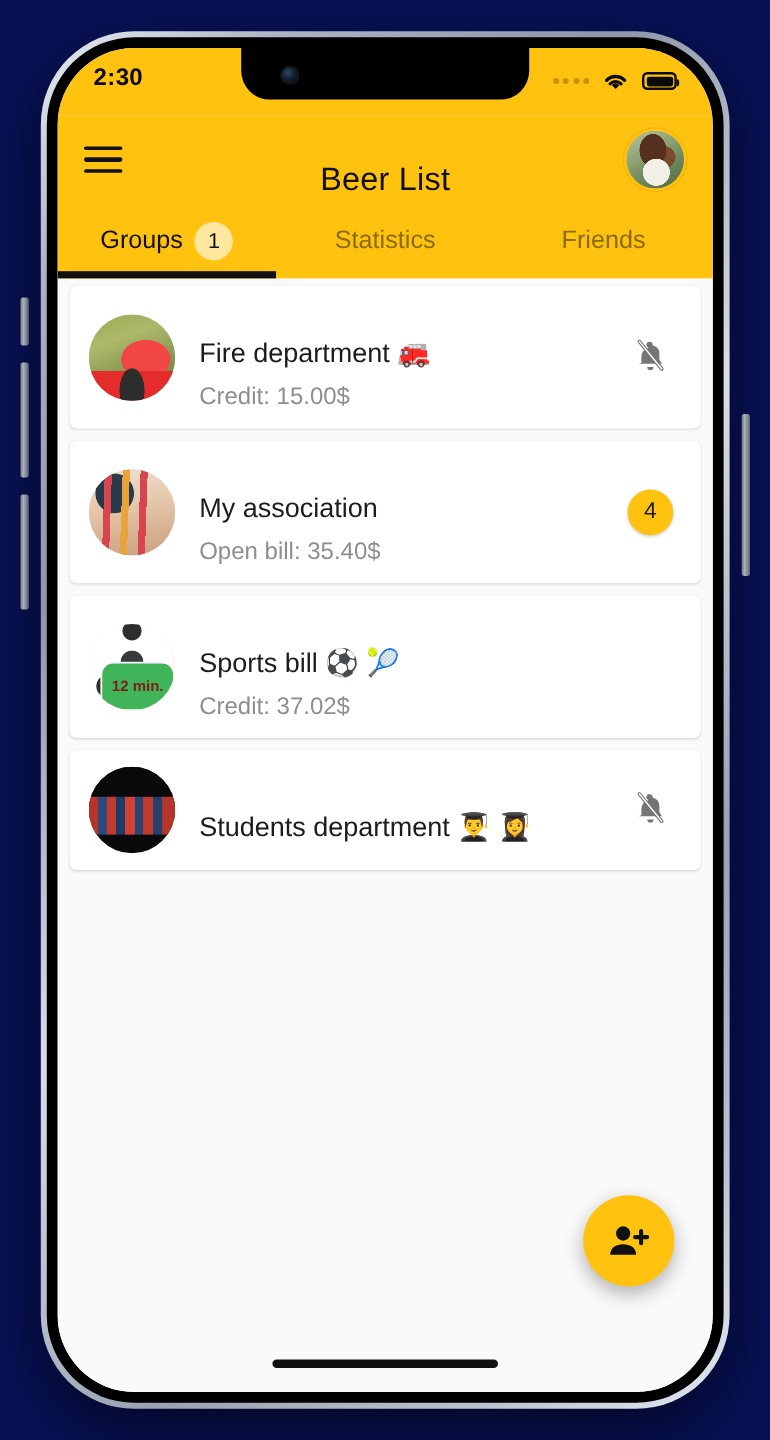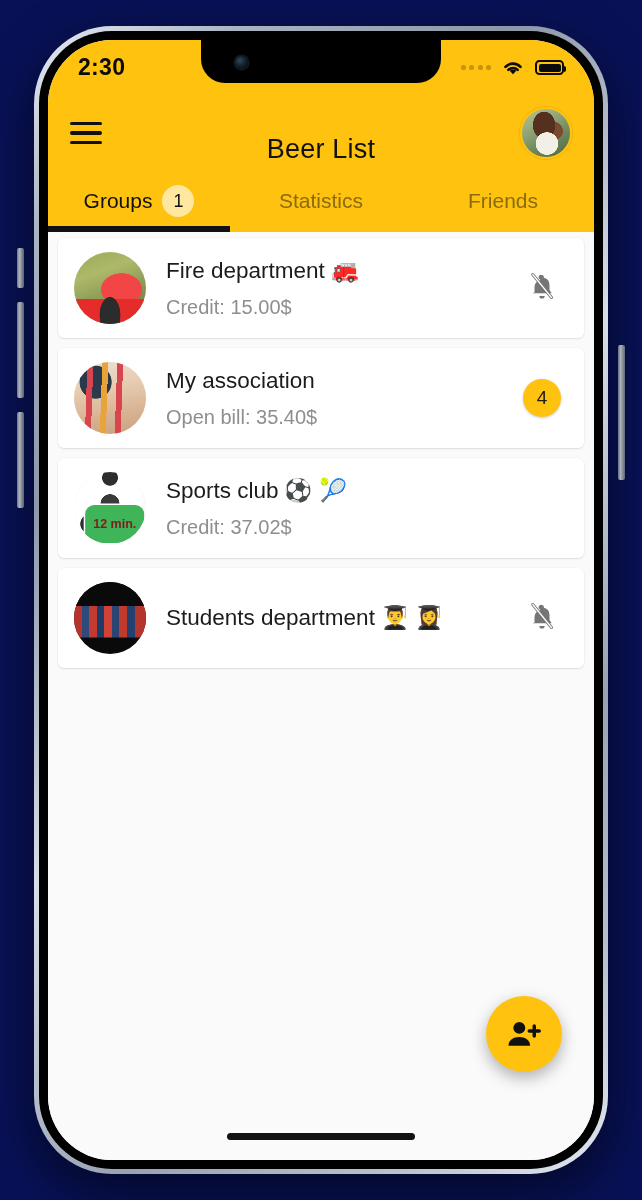--- a/index.html
+++ b/index.html
@@ -36,21 +36,21 @@
     position:relative; width:100%; height:100%; border-radius:64px;
     overflow:hidden; background:#FAFAFA;
   }
 
   
   .statusbar {
     position:relative; height:56px; background:#FFC20E;
     display:flex; align-items:flex-start; justify-content:space-between;
     padding:14px 30px 0 30px;
   }
-  .clock { font-size:23px; font-weight:bold; color:#0b0b0b; letter-spacing:.3px; }
+  .clock { font-size:20px; font-weight:bold; color:#0b0b0b; letter-spacing:.3px; }
   .status-right { display:flex; align-items:center; gap:9px; padding-top:4px; }
   .dots { display:flex; gap:3.5px; align-items:center; }
   .dots i { width:5px; height:5px; border-radius:50%; background:#c8920a; display:block; }
   .batt {
     width:29px; height:15px; border:2px solid #0b0b0b; border-radius:4.5px;
     position:relative; display:flex; align-items:center; padding:1.5px;
   }
   .batt::after {
     content:""; position:absolute; right:-4px; top:4px; width:2.5px; height:6px;
     background:#0b0b0b; border-radius:0 2px 2px 0;
@@ -154,21 +154,21 @@
     width:72px; height:72px; border-radius:50%; overflow:hidden; flex:0 0 72px;
     position:relative; background:#eee;
   }
   .time-chip {
     position:absolute; left:50%; transform:translateX(-42%); bottom:1px;
     background:#3FB458; color:#7f1d1d; font-size:12.5px; font-weight:bold;
     padding:12px 8px; border-radius:9px; white-space:nowrap;
     box-shadow:0 0 0 1.5px #fff;
   }
   .card-text { flex:1; padding-left:20px; min-width:0; }
-  .card-title { font-size:22.5px; color:#1c1c1c; line-height:1.25; white-space:nowrap; }
+  .card-title { font-size:22.5px; color:#1c1c1c; line-height:1.25; white-space:nowrap;margin-top:29px; }
   .card-sub { font-size:20px; color:#8e8e8e; margin-top:11px; white-space:nowrap; }
   .card-trail { flex:0 0 auto; display:flex; align-items:center; justify-content:center; width:44px; }
   .count-badge {
     width:38px; height:38px; border-radius:50%; background:#FFC20E;
     display:flex; align-items:center; justify-content:center;
     font-size:19px; color:#1c1c1c;
     box-shadow:0 1px 3px rgba(0,0,0,.22);
   }
 
   
@@ -280,21 +280,21 @@
             <div class="count-badge">4</div>
           </div>
         </div>
 
         <div class="card">
           <div class="card-avatar">
             <div class="ph ph-soccer"></div>
             <div class="time-chip">12 min.</div>
           </div>
           <div class="card-text">
-            <div class="card-title">Sports club ⚽ 🎾</div>
+            <div class="card-title">Sports bill ⚽ 🎾</div>
             <div class="card-sub">Credit: 37.02$</div>
           </div>
           <div class="card-trail"></div>
         </div>
 
         <div class="card">
           <div class="card-avatar">
             <div class="ph ph-books"></div>
           </div>
           <div class="card-text">

